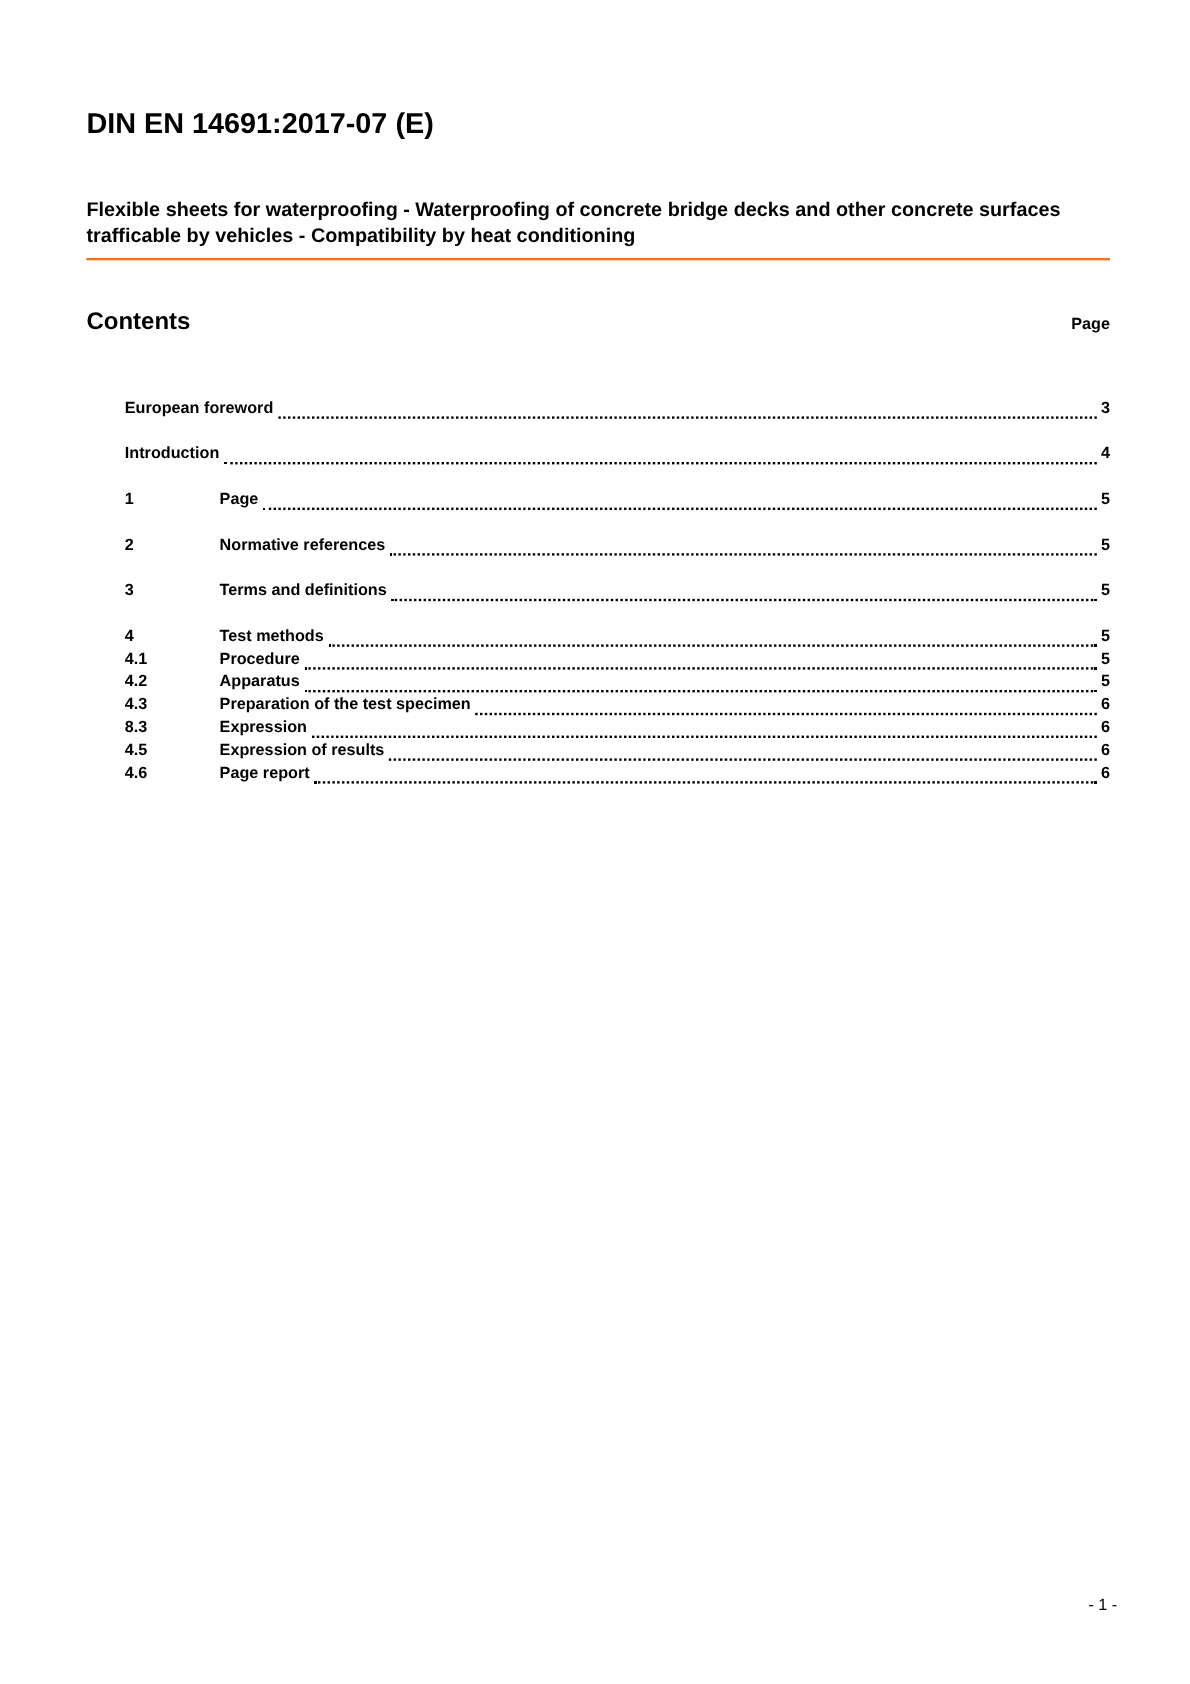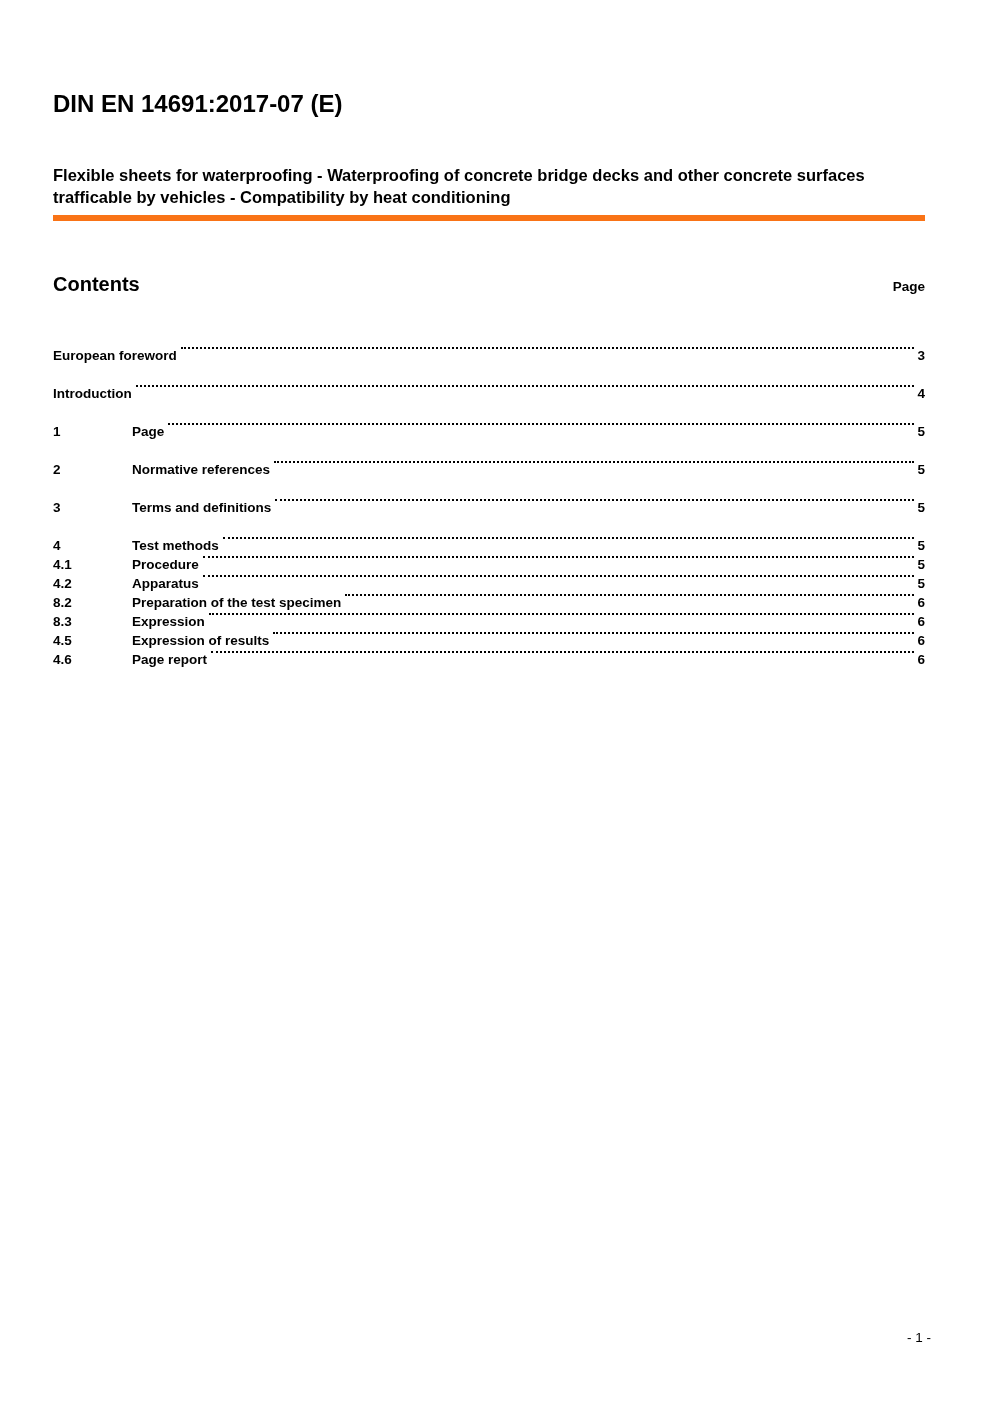--- a/index.html
+++ b/index.html
@@ -6,58 +6,59 @@
   html, body { background: #ffffff; }
   body {
     width: 992px;
     height: 1403px;
     position: relative;
     font-family: "Liberation Sans", sans-serif;
     color: #000000;
     overflow: hidden;
   }
   .page-inner {
-    padding: 90px 67px 0 53px;
+    padding: 90px 67px 0 72px;
   }
   .doc-number {
     font-size: 24px;
     font-weight: bold;
     line-height: 28px;
   }
   .doc-title {
     margin-top: 46px;
     font-size: 16.5px;
     font-weight: bold;
     line-height: 22px;
     padding-bottom: 7px;
-    border-bottom: 6px solid #f97316;
+    border-bottom: 2px solid #f97316;
   }
   .contents-row {
-    margin-top: 52px;
+    margin-top: 40px;
     display: flex;
     align-items: baseline;
     justify-content: space-between;
   }
   .contents-heading {
     font-size: 20px;
     font-weight: bold;
   }
   .page-col-label {
     font-size: 13.5px;
     font-weight: bold;
   }
   .toc {
     margin-top: 50px;
     font-size: 13.5px;
   }
   .toc-row {
     display: flex;
-    align-items: flex-start;
+    align-items: flex-end;
     line-height: 19px;
     font-weight: bold;
+    margin-left: 32px;
   }
   .toc-row.gap { margin-bottom: 19px; }
   .toc-num {
     flex: 0 0 79px;
     width: 79px;
   }
   .toc-label { white-space: nowrap; }
   .dots {
     flex: 1 1 auto;
     min-width: 16px;
@@ -138,21 +139,21 @@
     </div>
 
     <div class="toc-row">
       <span class="toc-num">4.2</span>
       <span class="toc-label">Apparatus</span>
       <span class="dots"></span>
       <span class="toc-page">5</span>
     </div>
 
     <div class="toc-row">
-      <span class="toc-num">8.2</span>
+      <span class="toc-num">4.3</span>
       <span class="toc-label">Preparation of the test specimen</span>
       <span class="dots"></span>
       <span class="toc-page">6</span>
     </div>
 
     <div class="toc-row">
       <span class="toc-num">8.3</span>
       <span class="toc-label">Expression</span>
       <span class="dots"></span>
       <span class="toc-page">6</span>

